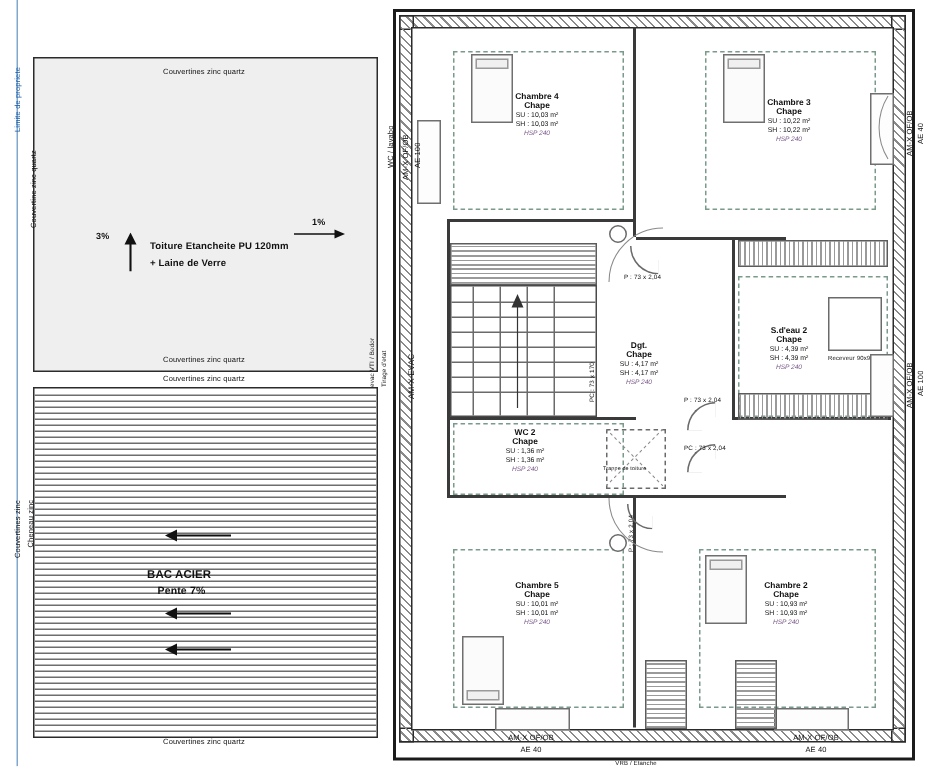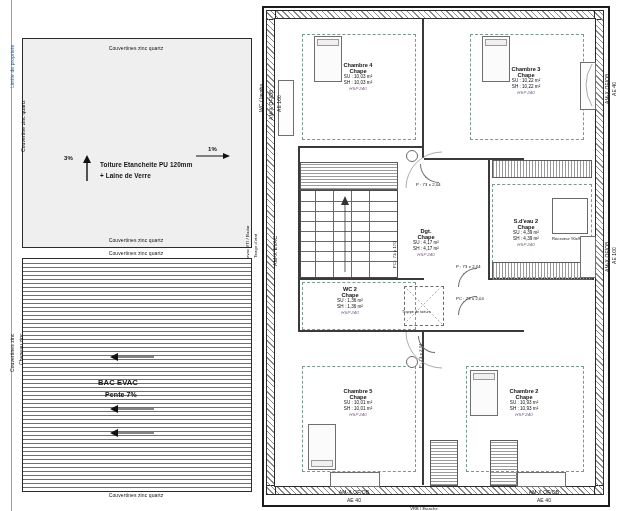--- a/index.html
+++ b/index.html
@@ -134,21 +134,21 @@
       <div class="hl" style="top: 216px;"></div>
       <div class="hl" style="top: 220px;"></div>
       <div class="hl" style="top: 224px;"></div>
       <div class="hl" style="top: 228px;"></div>
     </div>
   <div class="txt c" style="left:136px;top:250px;">Couvertines zinc quartz</div>
   <div class="txt c" style="left:136px;top:492px;">Couvertines zinc quartz</div>
   <div class="txt vert" style="left:9px;top:372px;transform:rotate(-90deg);transform-origin:0 0;">Couvertines zinc</div>
   <div class="txt vert" style="left:18px;top:365px;transform:rotate(-90deg);transform-origin:0 0;">Cheneau zinc</div>
 
-  <div class="txt bold" style="left:98px;top:378px;font-size:7.6px;">BAC EVAC</div>
+  <div class="txt bold" style="left:98px;top:378px;font-size:7.6px;">BAC ACIER</div>
   <div class="txt bold" style="left:105px;top:391px;font-size:7px;">Pente 7%</div>
   <svg class="abs" style="left:110px;top:352px;" width="44" height="10">
     <line x1="44" y1="5" x2="6" y2="5" stroke="#111" stroke-width="1.2"></line>
     <polygon points="0,5 8,1 8,9" fill="#111"></polygon>
   </svg>
   <svg class="abs" style="left:110px;top:404px;" width="44" height="10">
     <line x1="44" y1="5" x2="6" y2="5" stroke="#111" stroke-width="1.2"></line>
     <polygon points="0,5 8,1 8,9" fill="#111"></polygon>
   </svg>
   <svg class="abs" style="left:110px;top:428px;" width="44" height="10">

